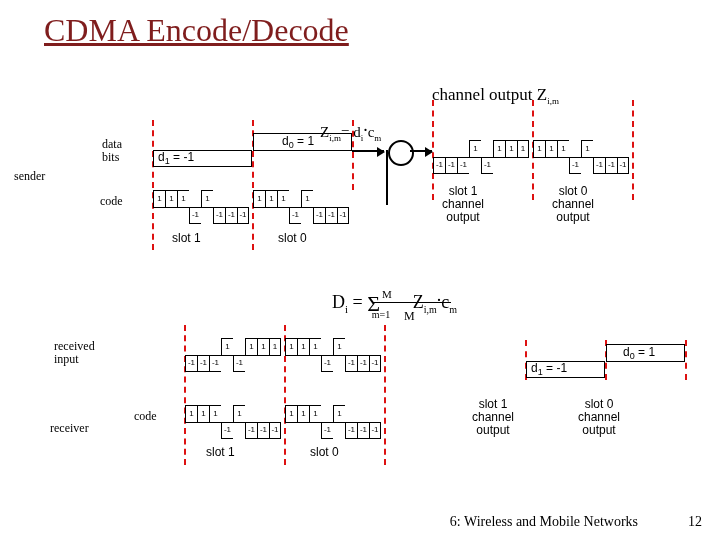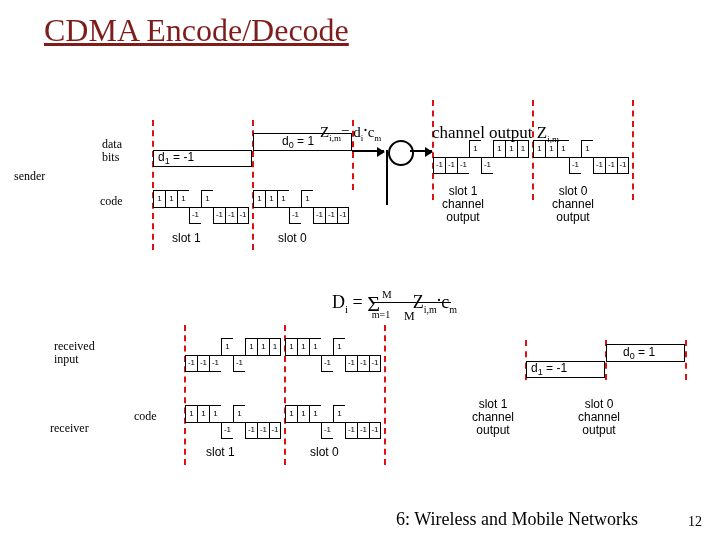--- a/index.html
+++ b/index.html
@@ -21,21 +21,21 @@
     color: #7f1d1d;
   }
   .footer-right {
     position: absolute;
     right: 18px; bottom: 10px;
     font-size: 14px;
   }
   .footer-left {
     position: absolute;
     right: 82px; bottom: 10px;
-    font-size: 18px;
+    font-size: 14px;
   }
   .lbl {
     position: absolute;
     font-size: 12px;
     color: #000;
     line-height: 1.1;
   }
   .small {
     font-size: 12px;
     font-family: Arial, Helvetica, sans-serif;
@@ -190,21 +190,21 @@
 
 <div class="lbl small" style="left:320px; top:116px; font-family:Liberation Serif, serif; font-size:15px;">
   <span>Z</span><span class="sup">i,m</span><span>= d</span><span class="sup">i</span><sup style="font-size:18px;">.</sup><span>c</span><span class="sup">m</span>
 </div>
 
 <div class="hline" style="left:352px; top:150px; width:32px;"></div>
 <div style="position:absolute; left:386px; top:150px; height:55px; border-left:2px solid #000;"></div>
 <div class="mult" style="left:388px; top:140px;"></div>
 <div class="hline" style="left:410px; top:150px; width:22px;"></div>
 
-<div class="lbl" style="left:432px; top:86px; font-size:17px;margin-top:38px;">
+<div class="lbl" style="left:432px; top:86px; font-size:17px;">
   <span>channel output Z</span><span class="sup">i,m</span>
 </div>
 
 <div class="seq" id="enc-1" style="left:433px; top:140px; width:96px;">
     <div class="mid"></div>
     <div class="cell dn">-1</div>
     <div class="cell dn">-1</div>
     <div class="cell dn">-1</div>
     <div class="cell up">1</div>
     <div class="cell dn">-1</div>

